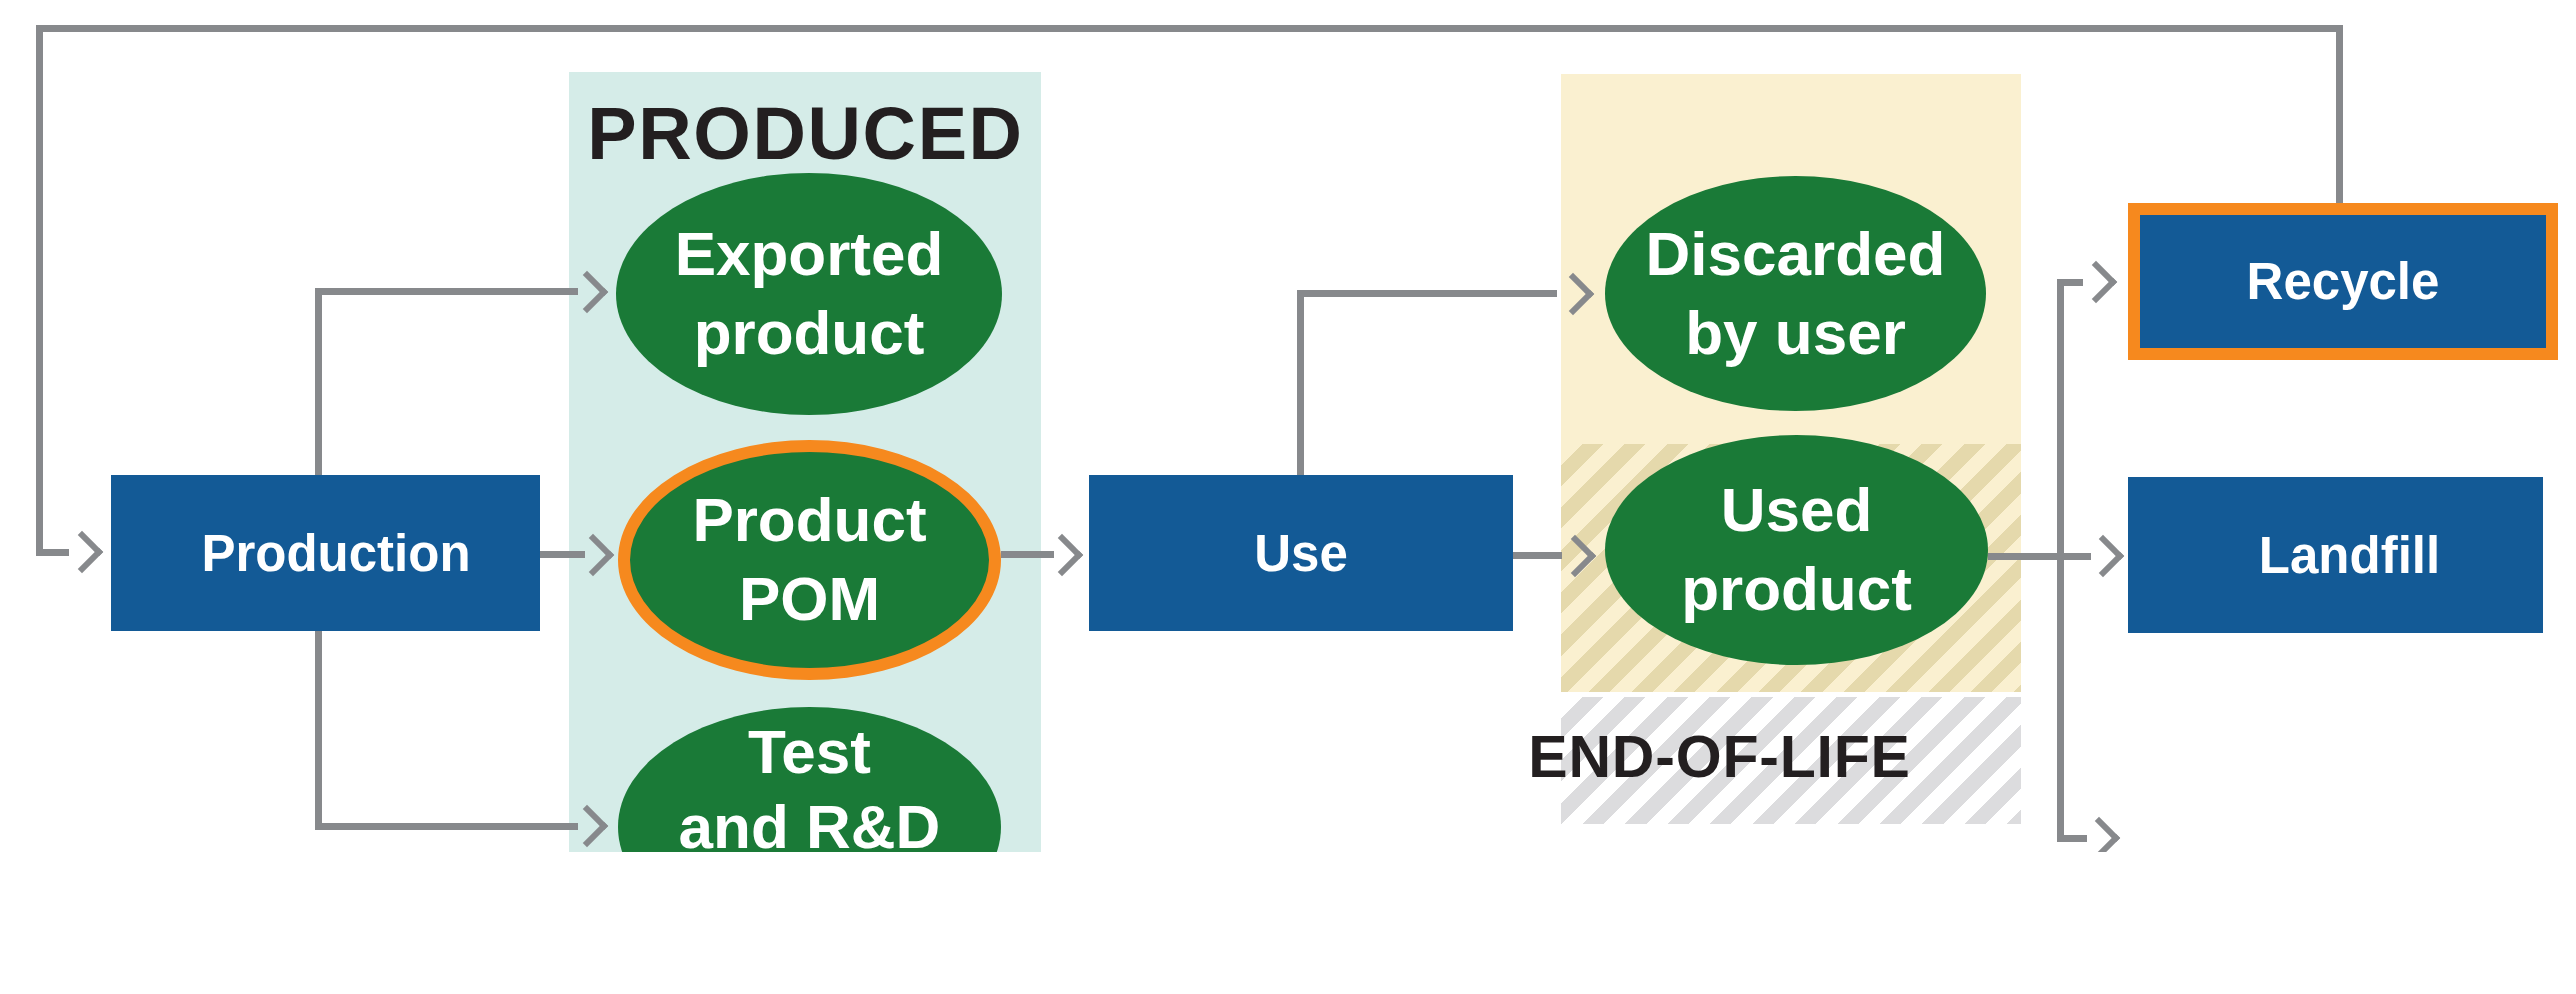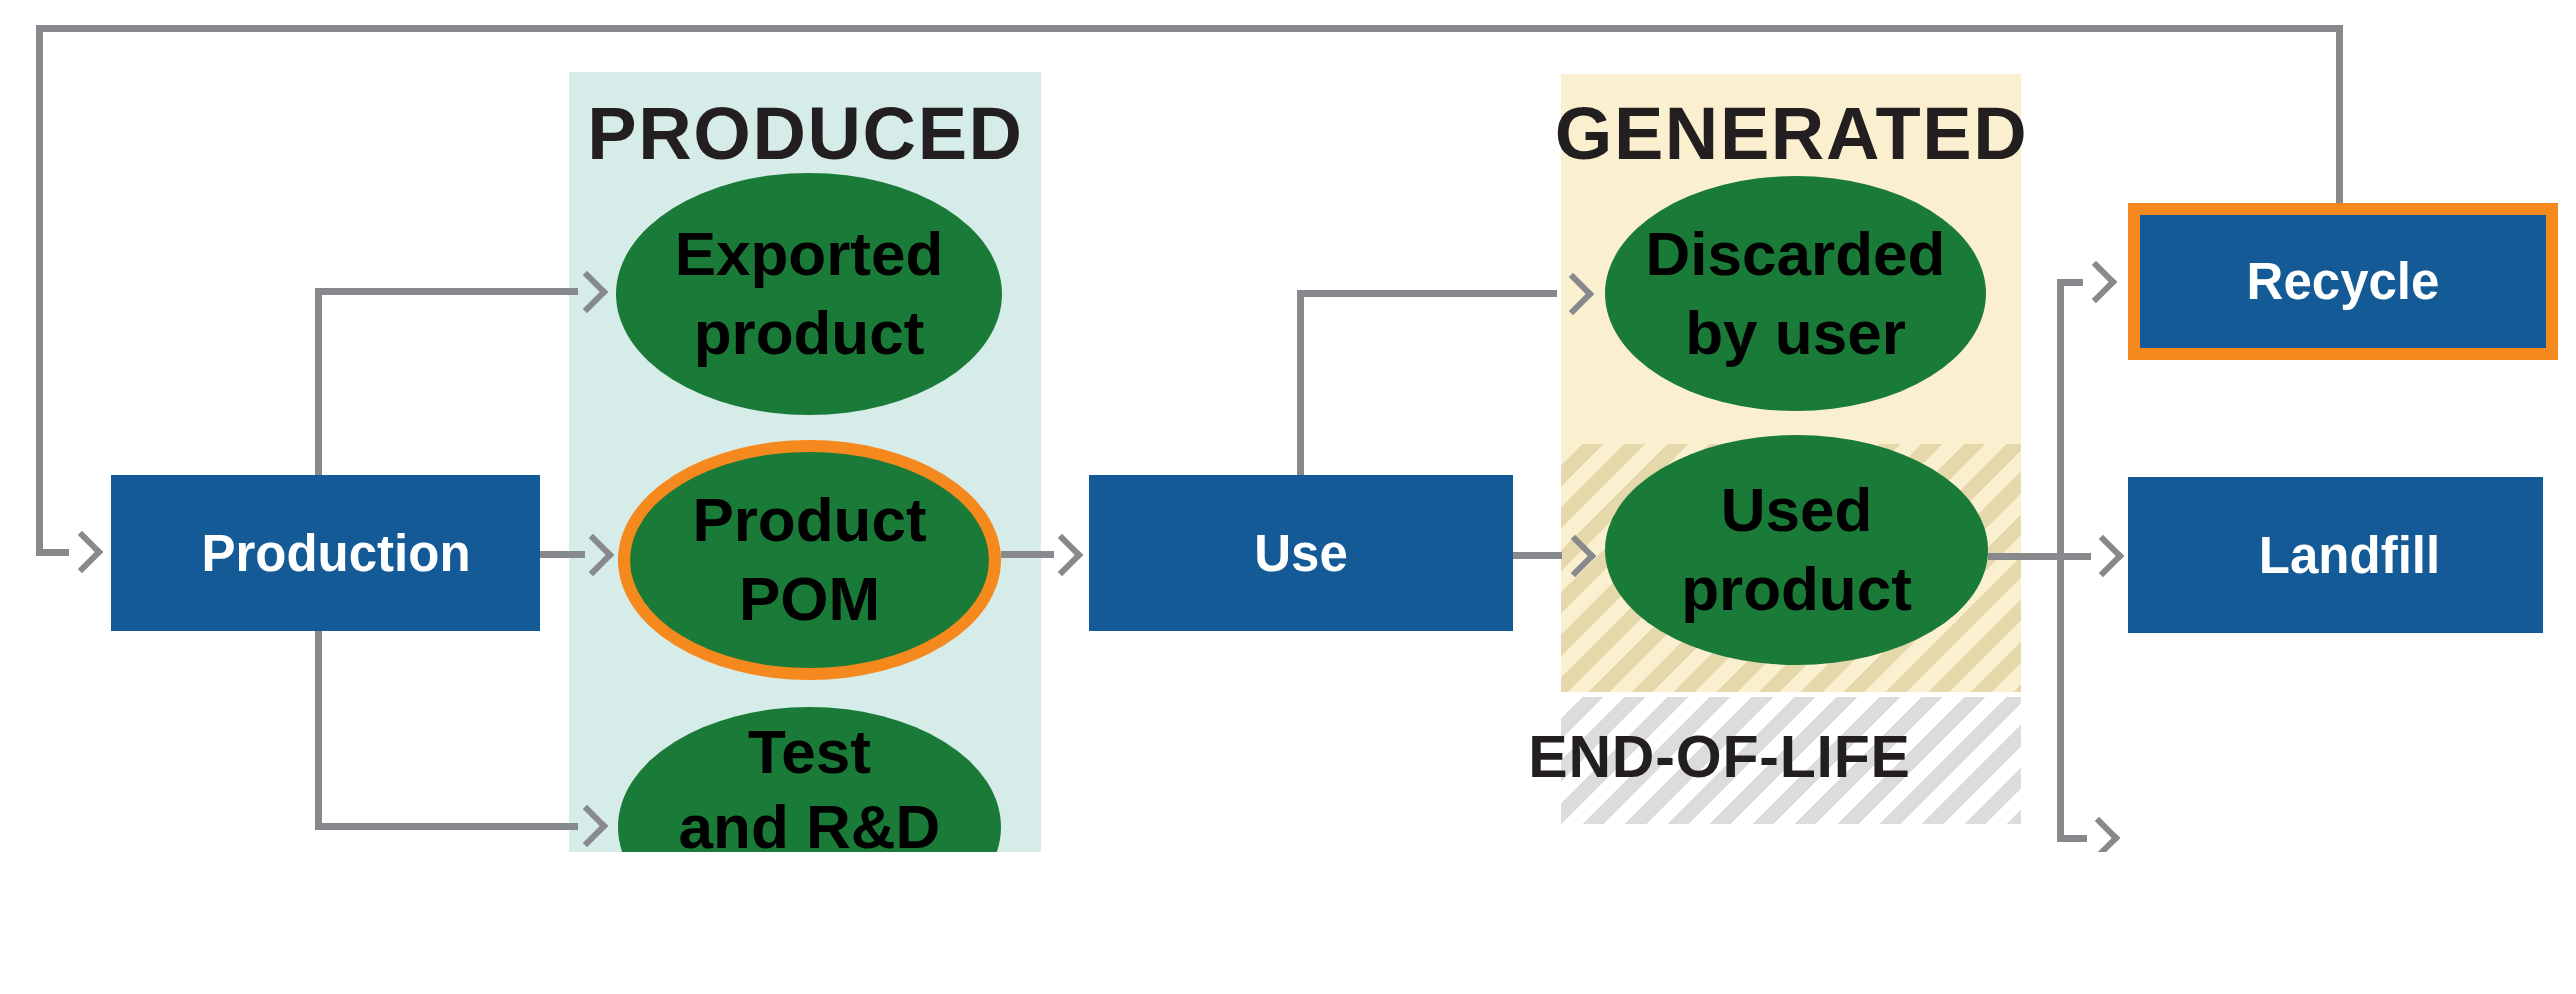--- a/index.html
+++ b/index.html
@@ -47,21 +47,21 @@
   }
   .box-production{left:111px;top:475px;width:429px;height:156px;padding-left:21px;}
   .box-use{left:1089px;top:475px;width:424px;height:156px;}
   .box-recycle{left:2128px;top:203px;width:430px;height:157px;border:12.3px solid var(--highlight_orange);}
   .box-landfill{left:2128px;top:477px;width:415px;height:156px;padding-left:28px;}
   .box-export{left:2128px;top:746px;width:415px;height:158px;}
   
   .ell{
     position:absolute;background:var(--ellipse_green);border-radius:50%;
     display:flex;align-items:center;justify-content:center;text-align:center;
-    color:#000000;font-weight:700;font-size:62px;line-height:1.27;
+    color:#ffffff;font-weight:700;font-size:62px;line-height:1.27;
     white-space:pre-line;box-sizing:border-box;
   }
   .ell-exported{left:616px;top:173px;width:386px;height:242px;}
   .ell-pom{left:618px;top:440px;width:383px;height:240px;border:12.3px solid var(--highlight_orange);}
   .ell-test{left:618px;top:707px;width:383px;height:240px;line-height:1.22;}
   .ell-discarded{left:1605px;top:176px;width:381px;height:235px;}
   .ell-used{left:1605px;top:435px;width:383px;height:230px;}
   
   .ln{position:absolute;background:var(--connector_gray);}
   .chev{
@@ -75,21 +75,20 @@
 <body>
 
 <div class="stage">
 
   <div class="panel panel-teal"></div>
   <div class="panel panel-cream"></div>
   <div class="panel band-tan"></div>
   <div class="panel band-gray"></div>
 
   <div class="sec-title t-produced">PRODUCED</div>
-  <div class="sec-title t-generated">GENERATED</div>
   <div class="t-eol">END-OF-LIFE</div>
 
   <div class="ln" style="left:36px;top:25px;width:2306px;height:6.6px;"></div>
   <div class="ln" style="left:2336px;top:25px;width:6.6px;height:178px;"></div>
   <div class="ln" style="left:36px;top:25px;width:6.6px;height:531px;"></div>
   <div class="ln" style="left:36px;top:549px;width:33px;height:6.6px;"></div>
   <div class="chev" style="left:67px;top:537px;"></div>
 
   <div class="ln" style="left:315px;top:288px;width:6.6px;height:187px;"></div>
   <div class="ln" style="left:315px;top:288px;width:263px;height:6.6px;"></div>

